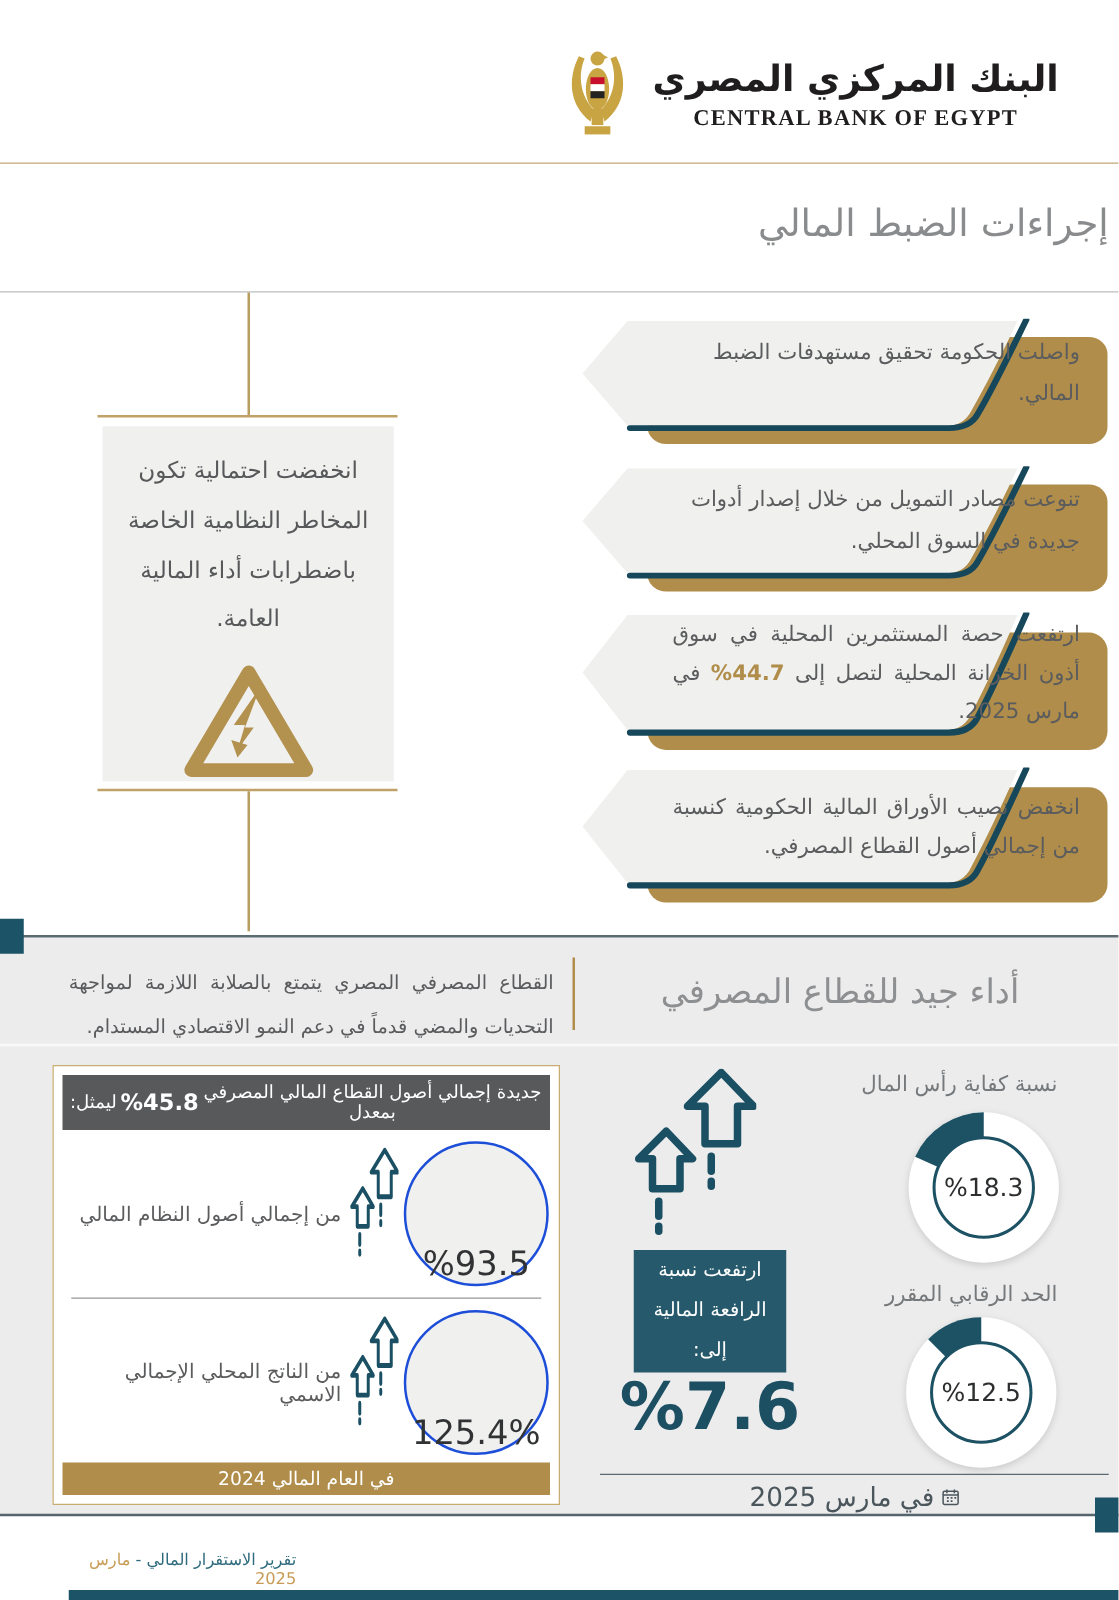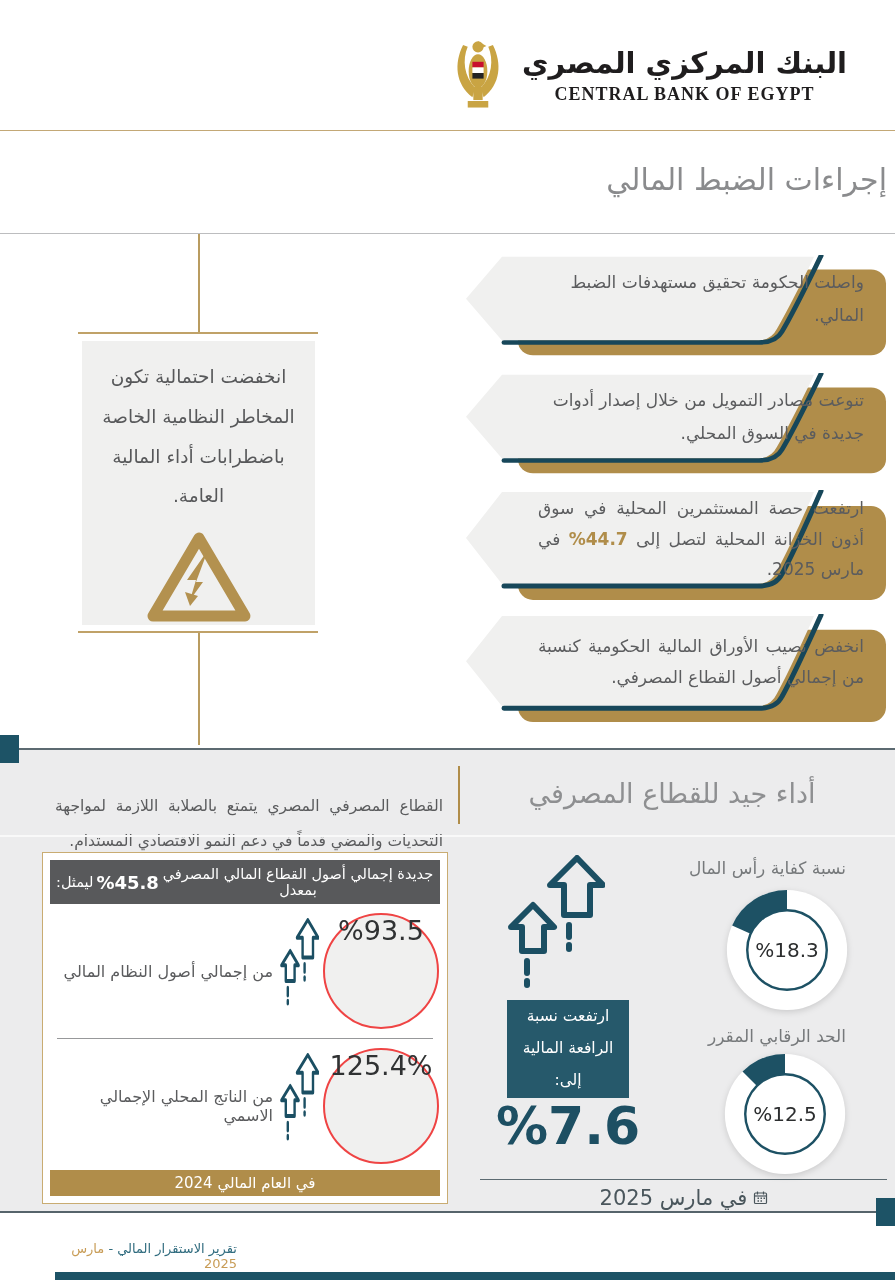--- a/index.html
+++ b/index.html
@@ -31,32 +31,32 @@
   .hl .txt p{margin:0;width:100%;text-align:right;}
   .hl.just .txt p{text-align:justify;line-height:1.8;}
   .hl-val{color:#b08d4a;font-weight:bold;}
   
   .sec-bg{left:0;right:0;top:750px;height:462px;background:#ececed;}
   .sec-topline{top:748px;background:#5c6a71;height:2px;left:0;right:0;}
   .tab{width:19px;height:28px;background:#1d5366;}
   .sec-heading{top:778px;left:460px;width:424px;text-align:center;font-size:27px;color:#8e8f91;}
   .sec-vdiv{left:458px;top:766px;width:2px;height:58px;background:#b08d4a;}
   .sec-intro{top:769px;left:55px;width:388px;font-size:15.5px;line-height:2.25;
-             color:#5a5b5d;text-align:justify;margin-top:20px;}
+             color:#5a5b5d;text-align:justify;}
   .sec-subline{top:835px;height:2px;background:#f9f9f9;left:0;right:0;}
   
   .assets-box{left:42px;top:852px;width:406px;height:352px;background:#fff;
               border:1px solid #c9ac72;box-sizing:border-box;}
   .assets-header{margin:7px 7px 0;height:44px;background:#58595b;color:#fff;display:flex;
                  align-items:center;justify-content:center;font-size:14.5px;direction:rtl;
                  text-align:center;padding:0 6px;box-sizing:border-box;}
   .assets-header .big{font-size:18px;font-weight:bold;margin:0 3px;}
   .stat-row{direction:rtl;display:flex;align-items:center;height:134px;padding:0 8px;}
   .stat-circle{width:112px;height:112px;border-radius:50%;background:#f0f0ef;
-               border:2px solid #ef4444;display:flex;align-items:flex-start;justify-content:center;
+               border:2px solid #1d4ed8;display:flex;align-items:flex-end;justify-content:center;
                font-size:27px;color:#303233;flex:0 0 auto;}
   .stat-arrow{flex:0 0 auto;margin:0 4px 14px 6px;}
   .stat-label{flex:1;font-size:16px;color:#5b5c5e;text-align:start;padding-left:6px;}
   .stat-div{margin:0 14px;border-top:1px solid #97989a;}
   .assets-footer{position:absolute;left:7px;right:7px;bottom:7px;height:26px;background:#b08d4a;
                  color:#fff;display:flex;align-items:center;justify-content:center;font-size:15px;}
   
   .lev-arrows{left:505px;top:855px;}
   .lev-box{left:507px;top:1000px;width:122px;height:98px;background:#26596b;color:#fff;
            display:flex;align-items:center;justify-content:center;text-align:center;

